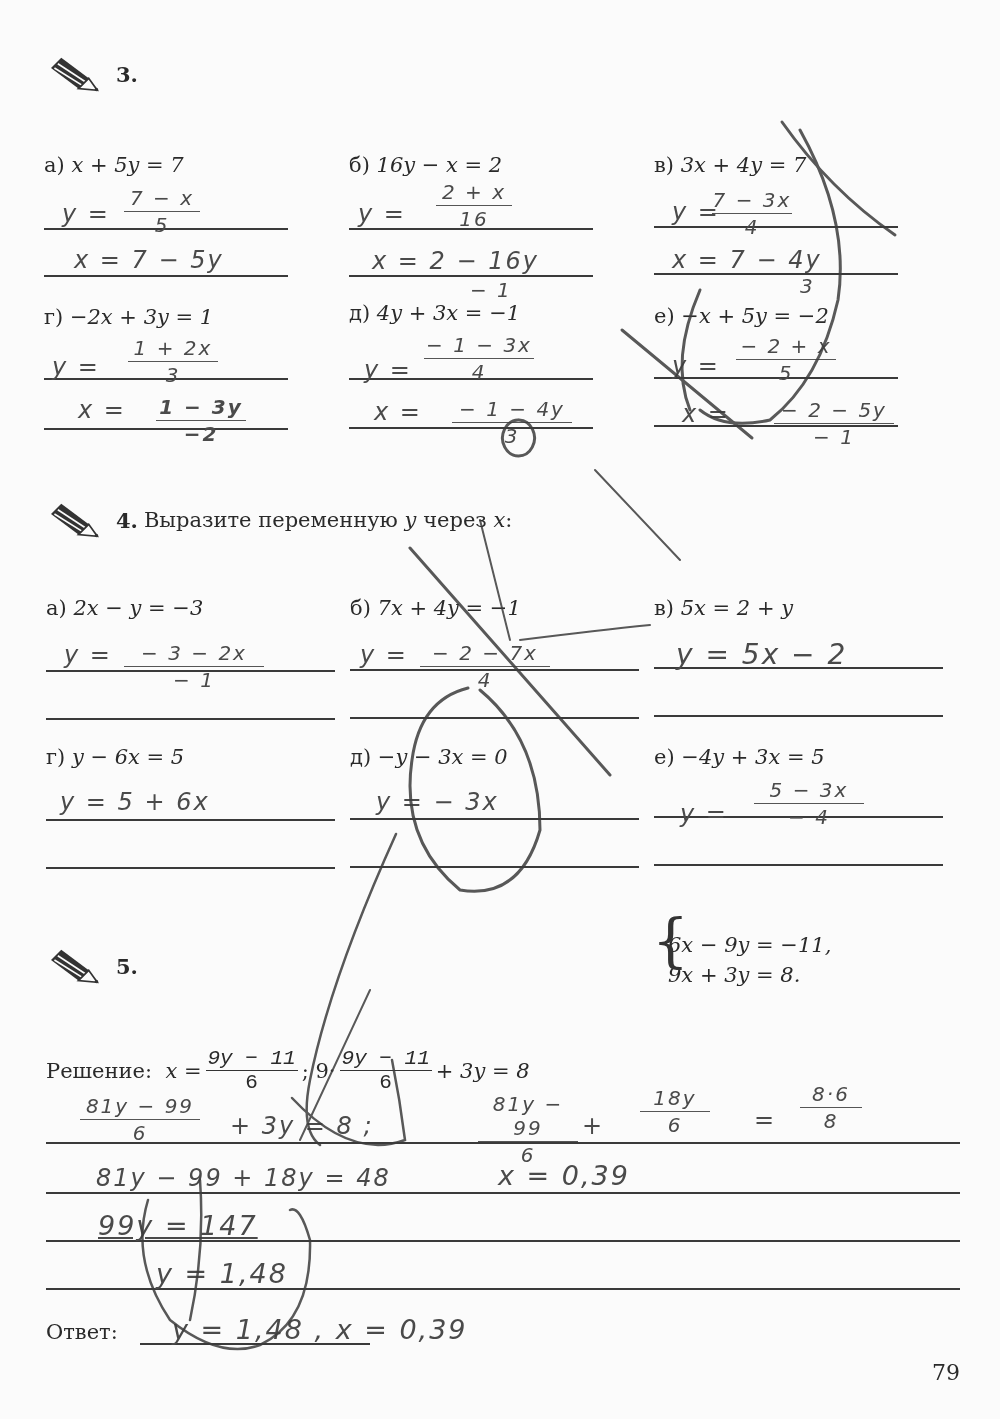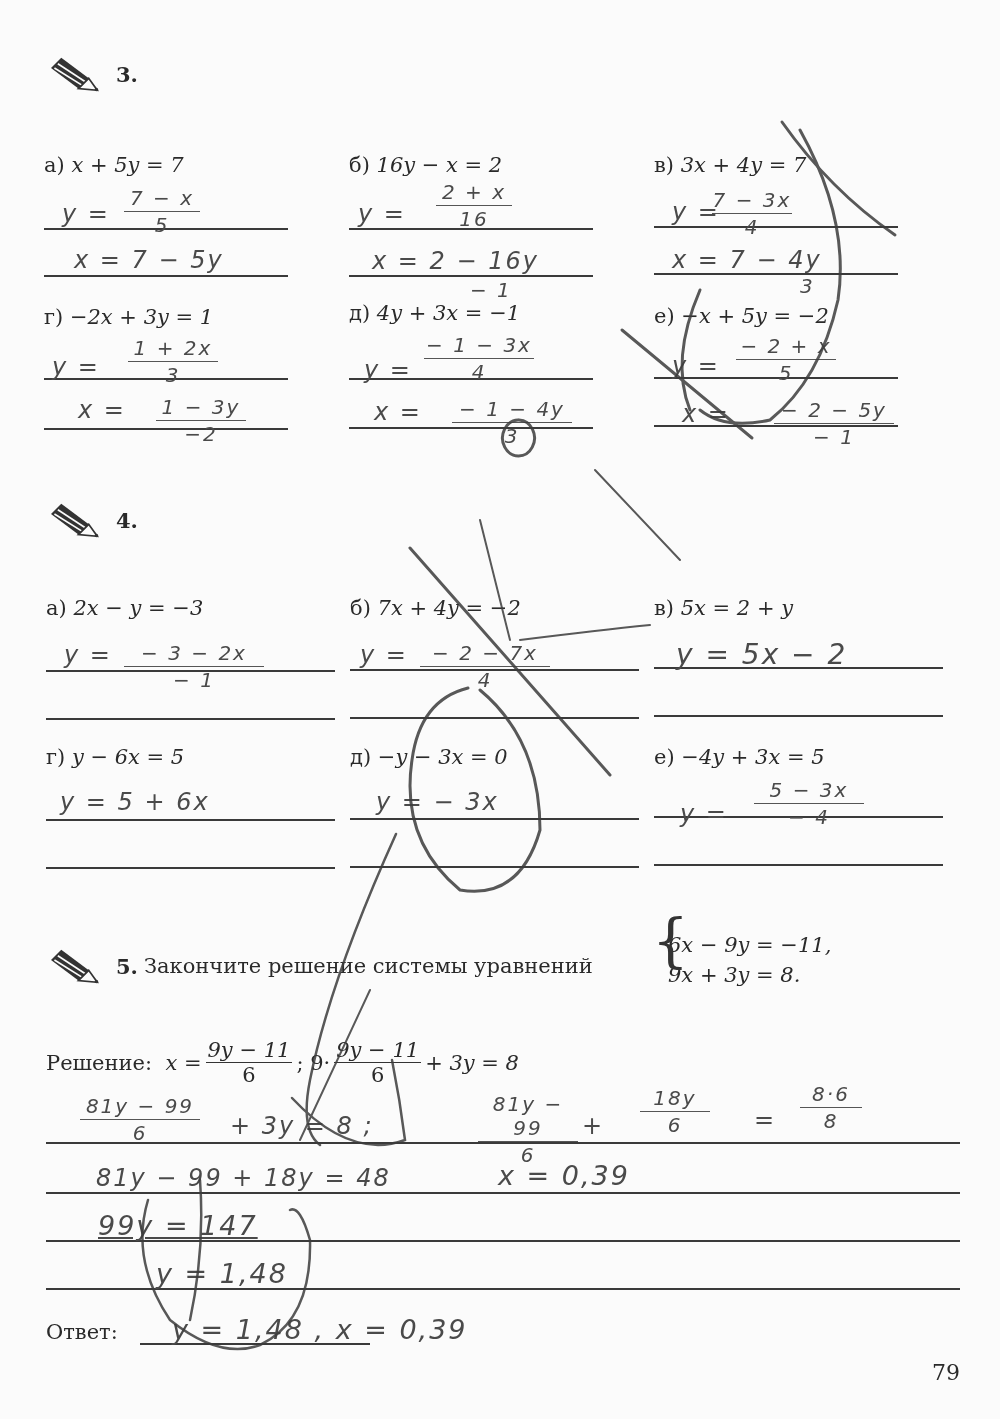--- a/index.html
+++ b/index.html
@@ -12,21 +12,21 @@
   .prob i, .mi { font-style:italic; }
   .line { position:absolute; height:1.5px; background:#3a3a3a; }
   .hw { position:absolute; font-family:"DejaVu Sans","Liberation Sans",sans-serif; font-style:italic;
         color:#4a4a4a; font-size:24px; white-space:nowrap; letter-spacing:2px; }
   .hw.small { font-size:20px; }
   .frac { position:absolute; text-align:center; font-family:"DejaVu Sans","Liberation Sans",sans-serif;
           font-style:italic; color:#4a4a4a; font-size:20px; letter-spacing:2px; }
   .frac .bar { border-top:1.5px solid #555; margin:1px 0; }
   .sys { position:absolute; font-size:21px; line-height:30px; }
   .sys .brace { position:absolute; left:-16px; top:-4px; font-size:58px; font-weight:100; color:#333; font-family:"DejaVu Serif",serif; }
-  .tfrac { display:inline-block; vertical-align:middle; text-align:center; font-size:21px; margin:4px 4px; }
+  .tfrac { display:inline-block; vertical-align:middle; text-align:center; font-size:21px; margin:13px 4px;font-family:Liberation Mono, monospace; }
   .tfrac .n { border-bottom:1.5px solid #333; padding:0 2px; }
   .page-num { position:absolute; right:40px; bottom:0px; font-size:22px; }
   svg.marks { position:absolute; left:0; top:0; pointer-events:none; }
 </style>
 </head>
 <body>
 
 <svg width="0" height="0" style="position:absolute">
   <defs>
     <g id="pencil-g">
@@ -94,21 +94,21 @@
 <div class="line" style="left:654px;top:377px;width:244px;"></div>
 <div class="line" style="left:654px;top:425px;width:244px;"></div>
 
 <div class="hw" style="left:52px;top:353px;">y =</div>
 <div class="frac" style="left:128px;top:336px;width:90px;">
     <div>1 + 2x</div>
     <div class="bar"></div>
     <div>3</div>
   </div>
 <div class="hw" style="left:78px;top:396px;">x =</div>
-<div class="frac" style="left:156px;top:395px;width:90px;">
+<div class="frac" style="left:156px;top:395px;width:90px;font-weight:bold;">
     <div>1 − 3y</div>
     <div class="bar"></div>
     <div>−2</div>
   </div>
 
 <div class="hw" style="left:364px;top:356px;">y =</div>
 <div class="frac" style="left:424px;top:333px;width:110px;">
     <div>− 1 − 3x</div>
     <div class="bar"></div>
     <div>4</div>
@@ -131,24 +131,25 @@
     <div>− 2 − 5y</div>
     <div class="bar"></div>
     <div>− 1</div>
   </div>
 
 <div class="task-head" style="left:46px;top:502px;">
   <svg class="pencil" viewBox="0 0 60 42">
       <use href="#pencil-g"></use>
     </svg>
   <span class="num">4.</span>
+  <span><span>Выразите переменную </span><i>y</i><span> через </span><i>x</i><span>:</span></span>
 </div>
 
 <div class="prob" style="left:46px;top:596px;"><span>а)</span> <i>2x − y = −3</i></div>
-<div class="prob" style="left:350px;top:596px;"><span>б)</span> <i>7x + 4y = −2</i></div>
+<div class="prob" style="left:350px;top:596px;"><span>б)</span> <i>7x + 4y = −1</i></div>
 <div class="prob" style="left:654px;top:596px;"><span>в)</span> <i>5x = 2 + y</i></div>
 
 <div class="line" style="left:46px;top:670px;width:289px;"></div>
 <div class="line" style="left:46px;top:718px;width:289px;"></div>
 <div class="line" style="left:350px;top:669px;width:289px;"></div>
 <div class="line" style="left:350px;top:717px;width:289px;"></div>
 <div class="line" style="left:654px;top:667px;width:289px;"></div>
 <div class="line" style="left:654px;top:715px;width:289px;"></div>
 
 <div class="hw" style="left:64px;top:641px;">y =</div>
@@ -185,21 +186,20 @@
     <div>5 − 3x</div>
     <div class="bar"></div>
     <div>− 4</div>
   </div>
 
 <div class="task-head" style="left:46px;top:948px;">
   <svg class="pencil" viewBox="0 0 60 42">
       <use href="#pencil-g"></use>
     </svg>
   <span class="num">5.</span>
-  <span>Закончите решение системы уравнений</span>
 </div>
 <div class="sys" style="left:668px;top:930px;">
   <span class="brace">{</span>
   <div><i>6x − 9y = −11,</i></div>
   <div><i>9x + 3y = 8.</i></div>
 </div>
 
 <div class="prob" style="left:46px;top:1034px;display:flex;align-items:center;">
   <span>Решение:</span>&nbsp;&nbsp;<i>x =</i>
   <span class="tfrac">

